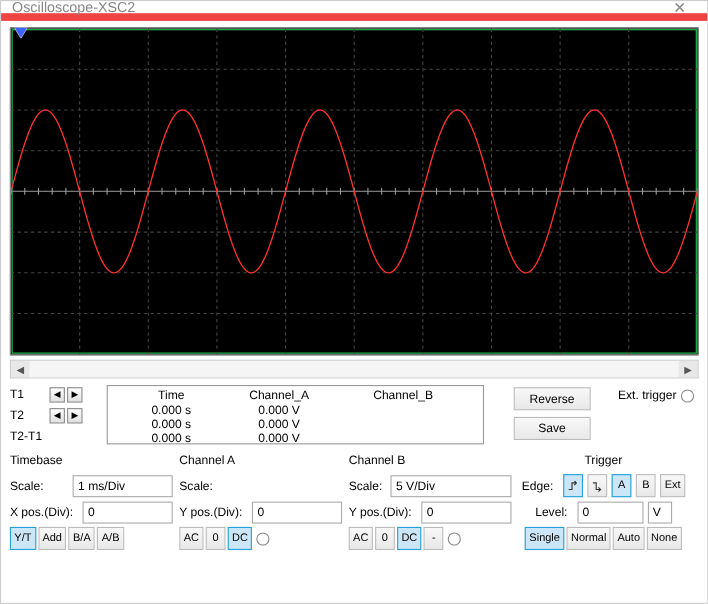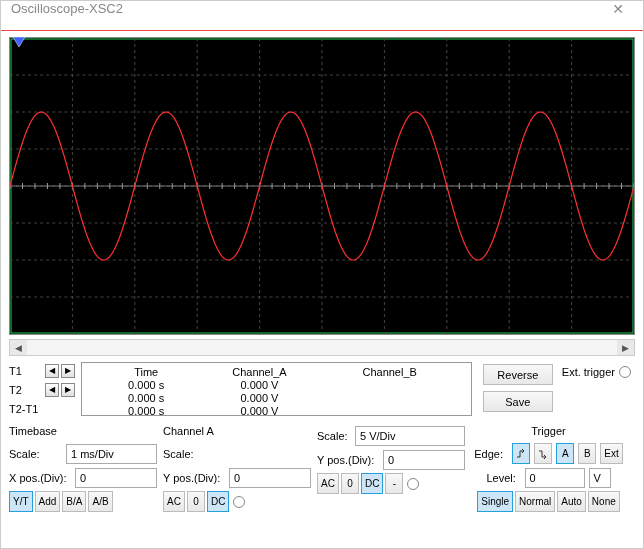--- a/index.html
+++ b/index.html
@@ -13,24 +13,25 @@
 }
 .window {
   width: 644px;
   height: 549px;
   background: #fff;
   border: 1px solid #ccc;
   display: flex;
   flex-direction: column;
 }
 .titlebar {
-  height: 30px;
-  display: flex;
+  height: 18px;
+  display: flex;
+  align-items: center;
   padding: 0 10px;
-  border-bottom: 1px solid #ef4444;
+  border-bottom: 7px solid #ef4444;
   color: #888;
   font-size: 13px;
 }
 .titlebar .close {
   margin-left: auto;
   width: 30px;
   text-align: center;
   font-size: 14px;
   color: #888;
 }
@@ -48,21 +49,21 @@
   height: 17px;
   margin: 2px 8px 4px 8px;
   display: flex;
   background: #f0f0f0;
   border: 1px solid #ccc;
 }
 .sb-btn { width: 17px; display:flex;align-items:center;justify-content:center;color:#555;background:#e8e8e8;font-size:9px;}
 .sb-track { flex: 1; background: #f5f5f5; }
 .midrow {
   display: flex;
-  gap: 6px;
+  gap: 22px;
   padding: 2px 8px;
   align-items: flex-start;
 }
 .cursors {
   display: flex;
   flex-direction: column;
   gap: 2px;
   font-size: 11px;
 }
 .cursors .row {
@@ -334,20 +335,21 @@
       </div>
       <div class="button-row">
         <div class="btn small">AC</div>
         <div class="btn small">0</div>
         <div class="btn small sel">DC</div>
         <div class="radio" style="margin:auto 2px"></div>
       </div>
     </div>
 
     <div class="panel wide">
+      <div class="title">Channel B</div>
       <div class="field-row">
         <span class="lbl" style="width:34px">Scale:</span>
         <div class="input">5  V/Div</div>
       </div>
       <div class="field-row">
         <span class="lbl" style="width:62px">Y pos.(Div):</span>
         <div class="input">0</div>
       </div>
       <div class="button-row">
         <div class="btn small">AC</div>

